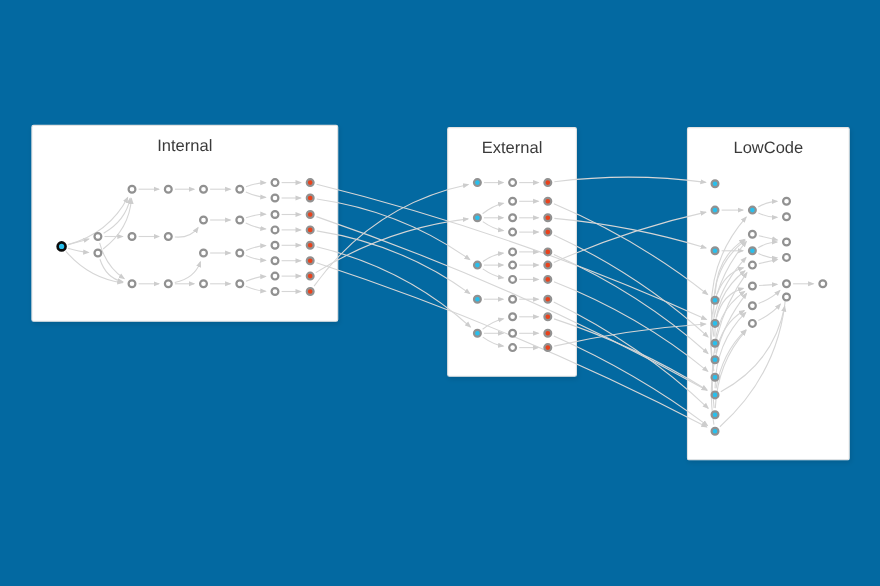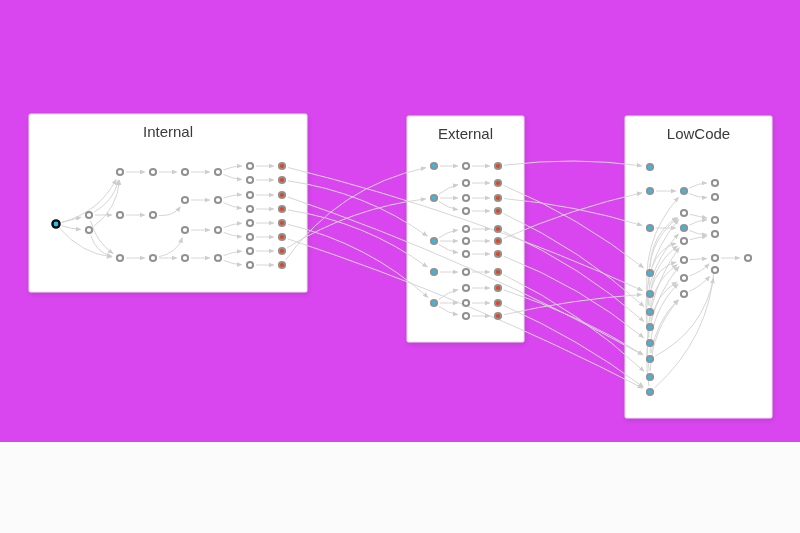--- a/index.html
+++ b/index.html
@@ -1,16 +1,16 @@
 <!DOCTYPE html>
 <html><head>
 <meta charset="utf-8">
 <style>
   html,body{margin:0;padding:0;background:#fbfbfb;}
-  .stage{position:relative;width:800px;height:442px;background:#d946ef;overflow:hidden;
+  .stage{position:relative;width:800px;height:533px;background:#0369a1;overflow:hidden;
          font-family:"Liberation Sans",sans-serif;}
   svg{display:block;}
   .panel-title{font-family:"Liberation Sans",sans-serif;font-size:15px;fill:#3a3a3a;}
 </style>
 </head>
 <body>
 
 <div class="stage">
   <svg id="graph" width="800" height="533" viewBox="0 0 800 533">
     <defs>

